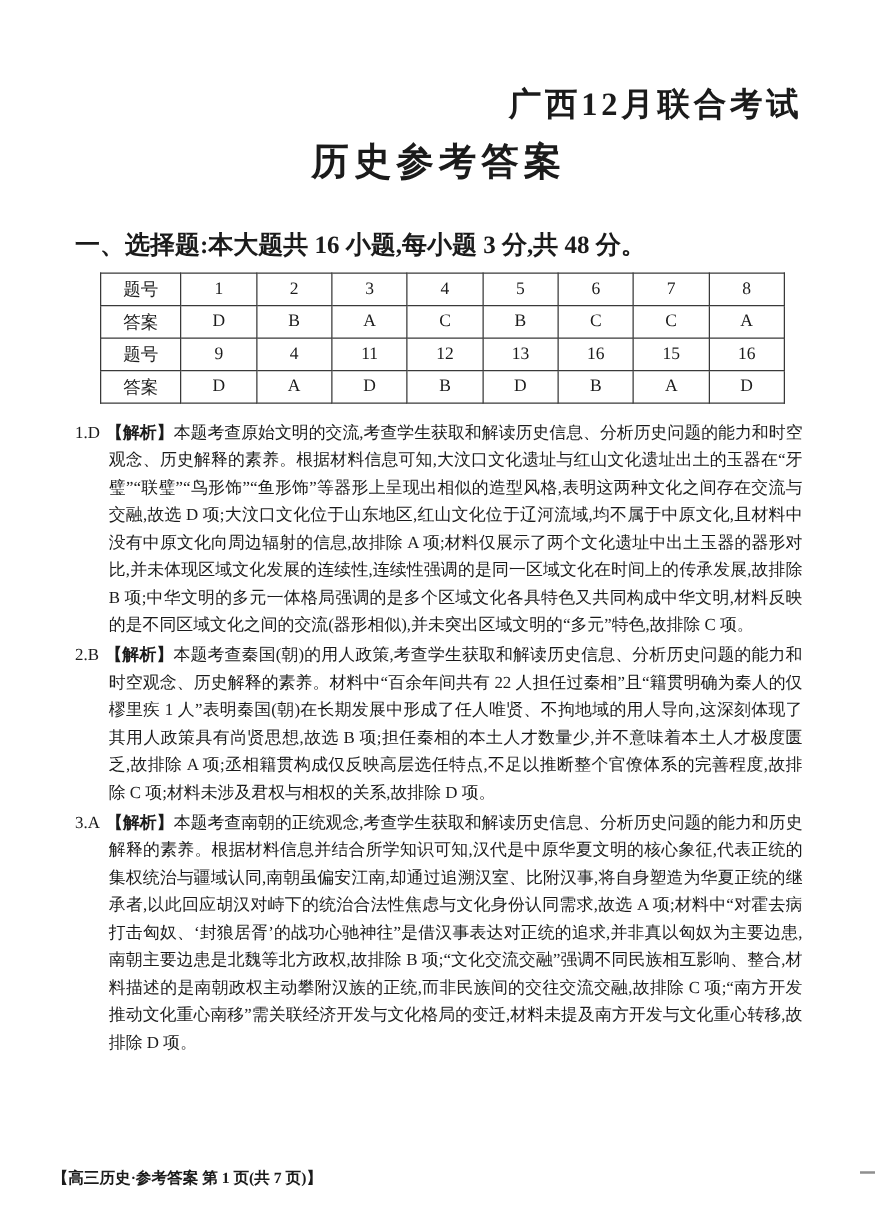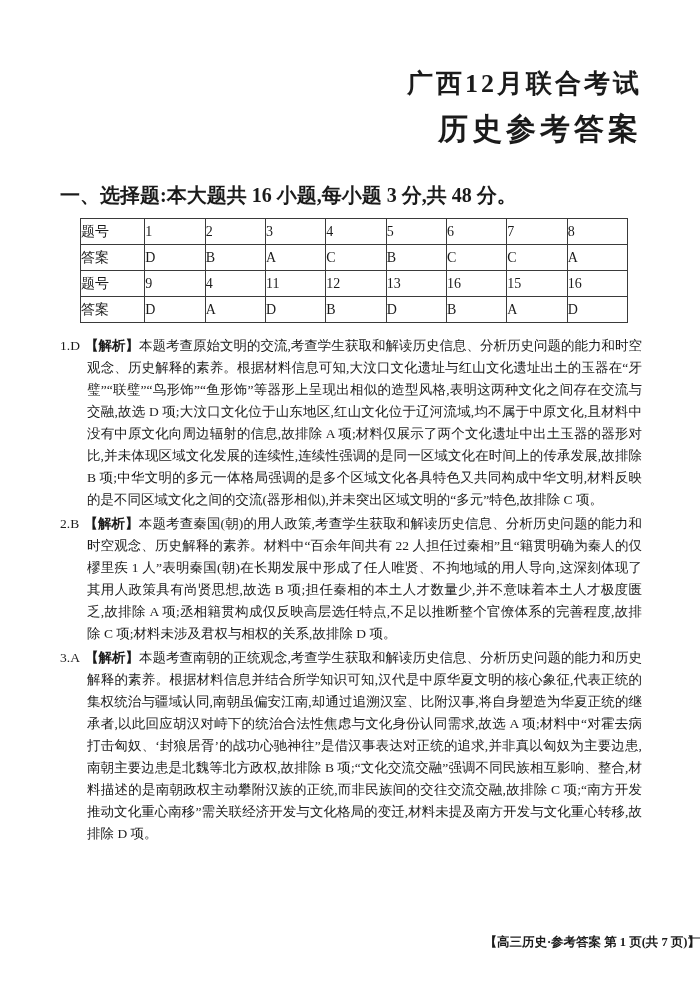--- a/index.html
+++ b/index.html
@@ -21,40 +21,40 @@
   }
   .title {
     margin: 0;
     text-align: right;
     font-size: 26px;
     font-weight: 700;
     letter-spacing: 3px;
   }
   .subtitle {
     margin: 8px 0 0 0;
-    text-align: right;
+    text-align: center;
     font-size: 30px;
     font-weight: 700;
     letter-spacing: 4px;
   }
   .section-header {
     margin-top: 32px;
     font-size: 20px;
     font-weight: 700;
   }
   table.answers {
     border-collapse: collapse;
     table-layout: fixed;
     width: 548px;
     margin: 9px 0 12px 20px;
     font-size: 14px;
   }
   table.answers td {
     border: 1px solid #3a3a3a;
-    text-align: left;
+    text-align: center;
     height: 25px;
     padding: 0;
     overflow: hidden;
     white-space: nowrap;
   }
   .explanations {
     margin-top: 4px;
   }
   .exp {
     margin: 2px 0 0 0;
@@ -68,21 +68,21 @@
     margin-right: 5px;
   }
   .exp-label {
     font-weight: 700;
   }
   .footer {
     position: absolute;
     left: 0;
     right: 0;
     bottom: 32px;
-    text-align: right;
+    text-align: left;
     font-size: 12.5px;
     font-weight: 700;
     margin-left: 42px;
   }
   .edge-mark {
     position: absolute;
     right: 0;
     bottom: 44px;
     width: 12px;
     height: 2px;

